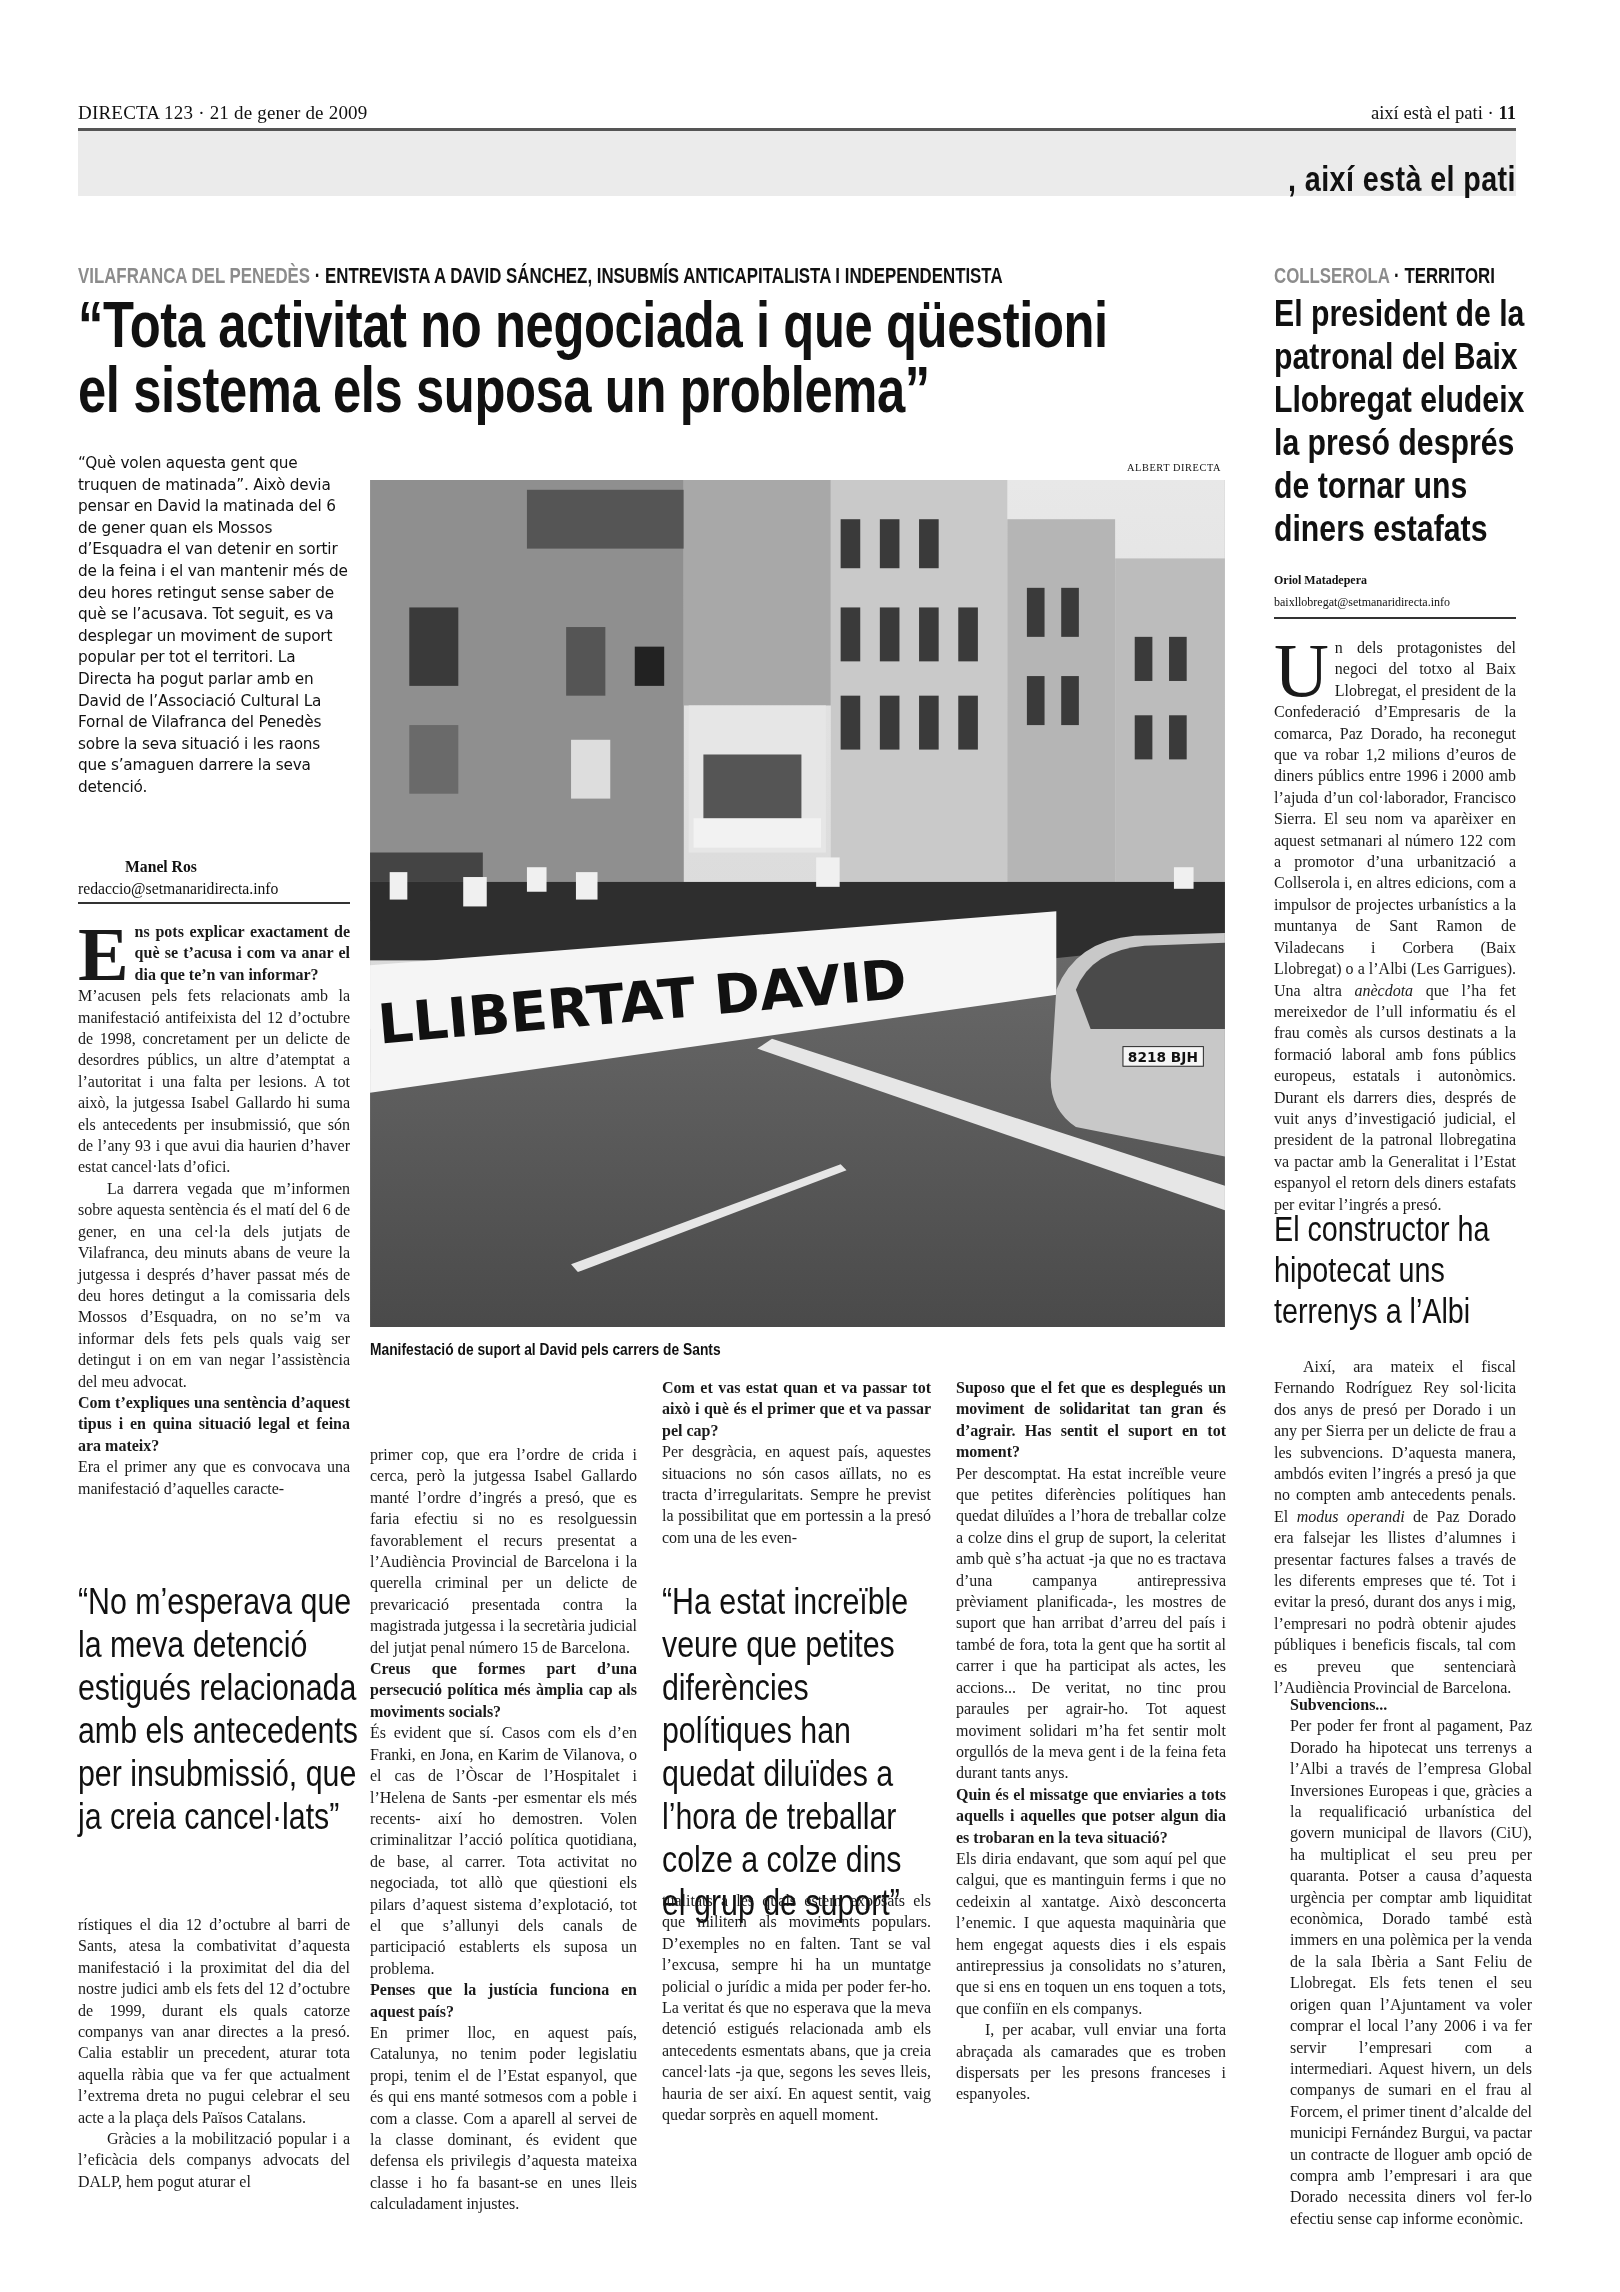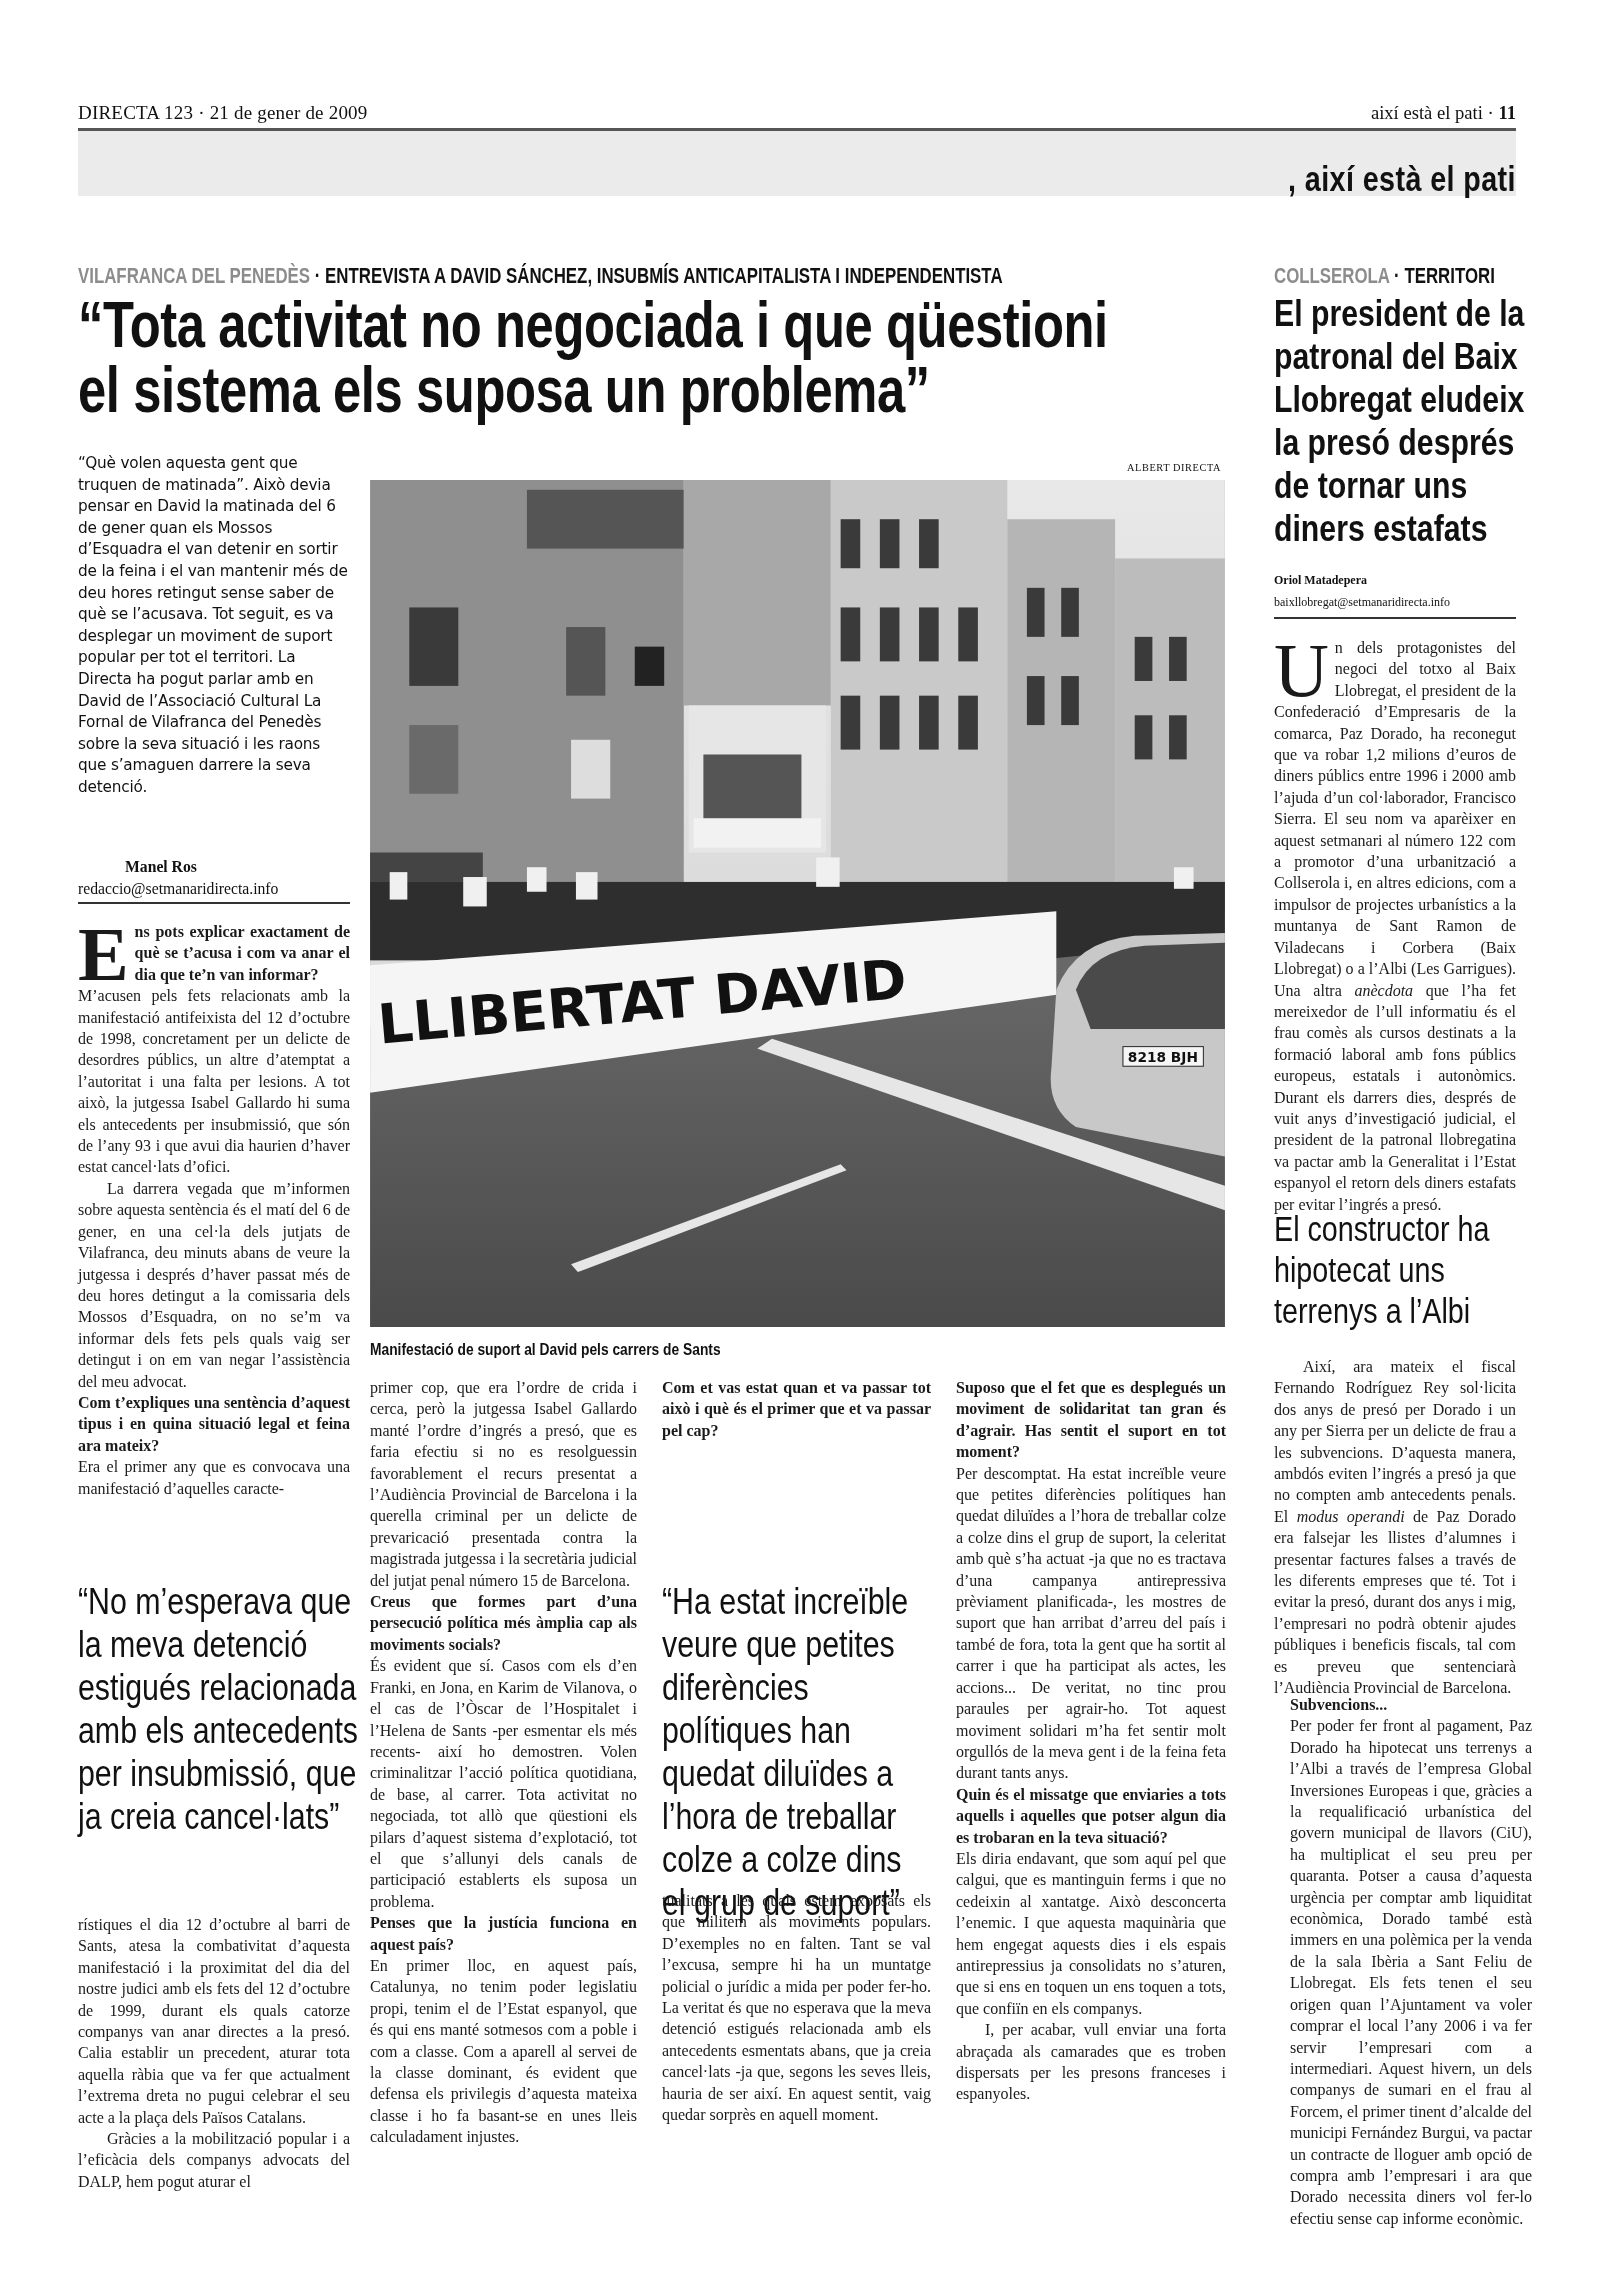--- a/index.html
+++ b/index.html
@@ -32,21 +32,21 @@
   .dropcap.light { font-weight:normal; }
 
   #col1-top { left:78px; top:921px; width:272px; }
   #pull1 { left:78px; top:1580px; width:284px; font-family:"Liberation Sans", sans-serif; font-size:37px; line-height:43px; transform:scaleX(0.82); transform-origin:left top; width:343px; }
   #col1-bot { left:78px; top:1890px; width:272px;margin-top:24px; }
 
   #photo-credit { left:1127px; top:462px; font-family:"Liberation Serif", serif; font-size:10.3px; letter-spacing:0.6px; }
   #photo { left:370px; top:480px; width:855px; height:847px; background:#7a7a7a; overflow:hidden; }
   #caption { left:370px; top:1341px; font-family:"Liberation Sans", sans-serif; font-weight:bold; font-size:15.7px; transform:scaleX(0.88); transform-origin:left top; white-space:nowrap; }
 
-  #col2 { left:370px; top:1377px; width:267px; }
+  #col2 { left:370px; top:1444px; width:267px; }
   #col3-top { left:662px; top:1377px; width:269px; }
   #pull2 { left:662px; top:1580px; width:323px; font-family:"Liberation Sans", sans-serif; font-size:37px; line-height:43px; transform:scaleX(0.82); transform-origin:left top; }
   #col3-bot { left:662px; top:1890px; width:269px; }
   #col4 { left:956px; top:1377px; width:270px; }
 
   #kicker-side { left:1274px; top:263px; }
   #side-headline { left:1274px; top:292px; font-family:"Liberation Sans", sans-serif; font-weight:bold; font-size:36px; line-height:43px; transform:scaleX(0.84); transform-origin:left top; width:323px; }
   #side-byline { left:1274px; top:570px; width:242px; font-family:"Liberation Serif", serif; font-size:12px; line-height:21.6px; }
   #side-byline .name { font-weight:bold; }
   #side-byline-rule { left:1274px; top:617px; width:242px; height:2px; background:#333; }
@@ -177,20 +177,21 @@
 <div id="col2" class="abs body">
   <p>primer cop, que era l’ordre de crida i cerca, però la jutgessa Isabel Gallardo manté l’ordre d’ingrés a presó, que es faria efectiu si no es resolguessin favorablement el recurs presentat a l’Audiència Provincial de Barcelona i la querella criminal per un delicte de prevaricació presentada contra la magistrada jutgessa i la secretària judicial del jutjat penal número 15 de Barcelona.</p>
   <p class="q">Creus que formes part d’una persecució política més àmplia cap als moviments socials?</p>
   <p>És evident que sí. Casos com els d’en Franki, en Jona, en Karim de Vilanova, o el cas de l’Òscar de l’Hospitalet i l’Helena de Sants -per esmentar els més recents- així ho demostren. Volen criminalitzar l’acció política quotidiana, de base, al carrer. Tota activitat no negociada, tot allò que qüestioni els pilars d’aquest sistema d’explotació, tot el que s’allunyi dels canals de participació establerts els suposa un problema.</p>
   <p class="q">Penses que la justícia funciona en aquest país?</p>
   <p>En primer lloc, en aquest país, Catalunya, no tenim poder legislatiu propi, tenim el de l’Estat espanyol, que és qui ens manté sotmesos com a poble i com a classe. Com a aparell al servei de la classe dominant, és evident que defensa els privilegis d’aquesta mateixa classe i ho fa basant-se en unes lleis calculadament injustes.</p>
 </div>
 
 <div id="col3-top" class="abs body">
   <p class="q">Com et vas estat quan et va passar tot això i què és el primer que et va passar pel cap?</p>
+  <p>Per desgràcia, en aquest país, aquestes situacions no són casos aïllats, no es tracta d’irregularitats. Sempre he previst la possibilitat que em portessin a la presó com una de les even-</p>
 </div>
 <div id="pull2" class="abs">“Ha estat increïble veure que petites diferències polítiques han quedat diluïdes a l’hora de treballar colze a colze dins el grup de suport”</div>
 <div id="col3-bot" class="abs body">
   <p>tualitats a les quals estem exposats els que militem als moviments populars. D’exemples no en falten. Tant se val l’excusa, sempre hi ha un muntatge policial o jurídic a mida per poder fer-ho. La veritat és que no esperava que la meva detenció estigués relacionada amb els antecedents esmentats abans, que ja creia cancel·lats -ja que, segons les seves lleis, hauria de ser així. En aquest sentit, vaig quedar sorprès en aquell moment.</p>
 </div>
 
 <div id="col4" class="abs body">
   <p class="q">Suposo que el fet que es desplegués un moviment de solidaritat tan gran és d’agrair. Has sentit el suport en tot moment?</p>
   <p>Per descomptat. Ha estat increïble veure que petites diferències polítiques han quedat diluïdes a l’hora de treballar colze a colze dins el grup de suport, la celeritat amb què s’ha actuat -ja que no es tractava d’una campanya antirepressiva prèviament planificada-, les mostres de suport que han arribat d’arreu del país i també de fora, tota la gent que ha sortit al carrer i que ha participat als actes, les accions... De veritat, no tinc prou paraules per agrair-ho. Tot aquest moviment solidari m’ha fet sentir molt orgullós de la meva gent i de la feina feta durant tants anys.</p>
   <p class="q">Quin és el missatge que enviaries a tots aquells i aquelles que potser algun dia es trobaran en la teva situació?</p>

